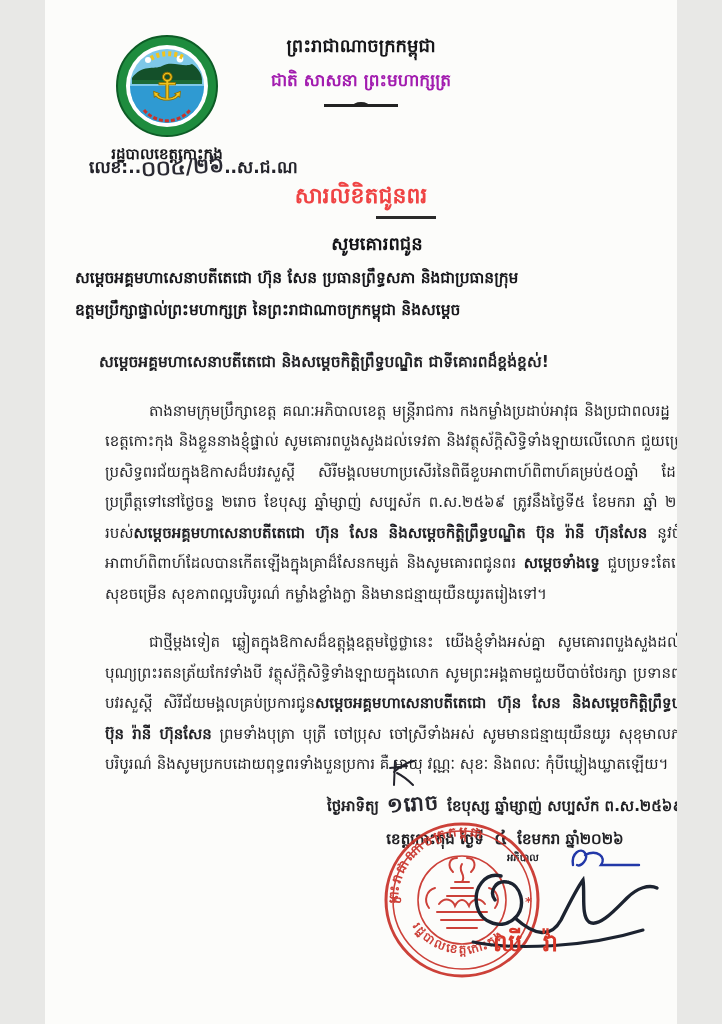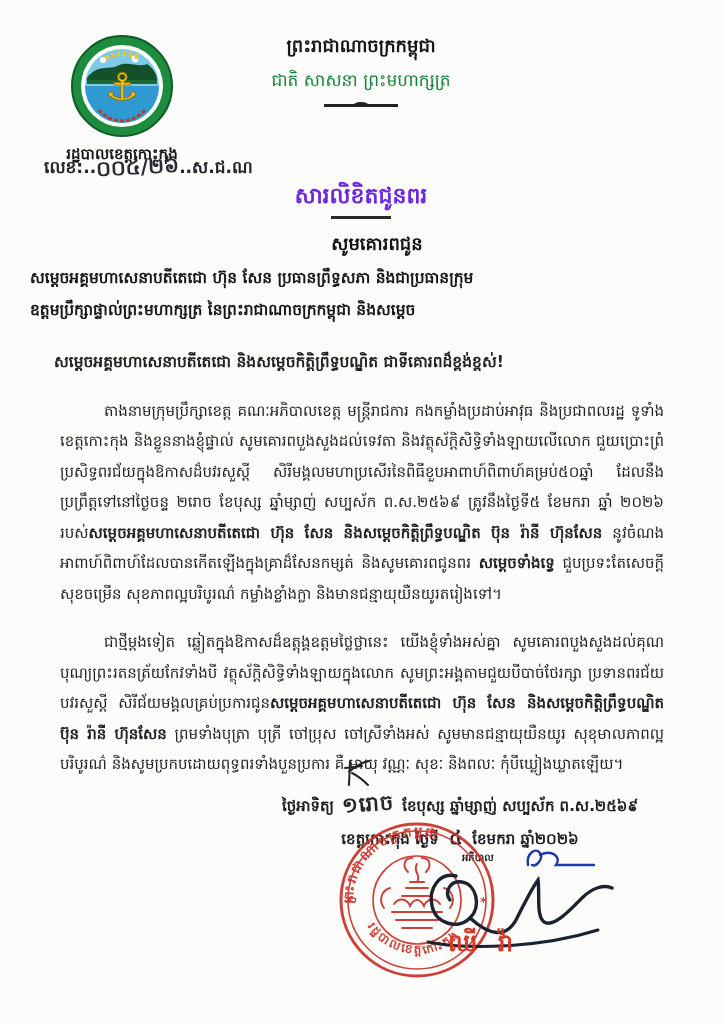--- a/index.html
+++ b/index.html
@@ -1,35 +1,35 @@
 <!DOCTYPE html>
 <html><head>
 <meta charset="utf-8">
 <style>
   html,body{margin:0;padding:0;background:#e8e8e6;}
   .page{
-    position:relative;width:722px;height:1024px;margin:0 auto;
+    position:relative;width:632px;height:1024px;margin:0 auto;
     background:#fcfcfa;overflow:hidden;
     font-family:"DejaVu Sans","Liberation Sans",sans-serif;
     color:#1f1f1f;
   }
   
   .kingdom{position:absolute;top:34px;left:0;width:100%;text-align:center;}
   .kingdom .l1{font-size:18px;font-weight:bold;color:#17171a;}
-  .kingdom .l2{font-size:17px;font-weight:normal;margin-top:8px;color:#15803d;}
+  .kingdom .l2{font-size:17px;font-weight:bold;margin-top:8px;color:#a21caf;}
   .motto-divider{width:74px;height:0;border-top:3px solid #222;margin:10px auto 0;position:relative;}
   .motto-divider:after{content:"";position:absolute;left:28px;top:-5px;width:18px;height:7px;
     border-top:3px solid #222;border-radius:50%;}
   
   .emblem-wrap{position:absolute;left:66px;top:34px;width:112px;text-align:center;}
   .admin-name{font-size:15px;font-weight:bold;margin-top:2px;white-space:nowrap;color:#18181c;}
   .ref-line{position:absolute;left:44px;top:152px;font-size:17px;font-weight:bold;white-space:nowrap;color:#23232a;}
   .ref-hand{display:inline-block;font-size:21px;transform:rotate(-3deg) translateY(1px);font-weight:bold;color:#2a2a33;}
   
-  .doc-title{position:absolute;top:182px;left:0;width:100%;text-align:center;font-size:22px;font-weight:bold;color:#6d28d9;}
+  .doc-title{position:absolute;top:182px;left:0;width:100%;text-align:center;font-size:22px;font-weight:bold;color:#ef4444;}
   .title-divider{position:absolute;top:216px;left:331px;width:60px;border-top:3px solid #2a2a2a;}
   .salute-heading{position:absolute;top:232px;left:0;width:100%;text-align:center;font-size:18px;font-weight:bold;color:#141418;padding-left:16px;}
   
   .addressee{position:absolute;top:262px;left:30px;width:662px;text-align:left;
     font-size:15.5px;font-weight:bold;line-height:32px;color:#17171b;}
   
   .bodytext{position:absolute;top:347px;left:42px;width:640px;font-size:15px;line-height:30.5px;
     text-align:justify;color:#222226;}
   .salutation{font-weight:bold;padding-left:12px;margin:0 0 3px 0;font-size:15.5px;}
   .bodytext p{margin:18px;text-indent:44px;}

